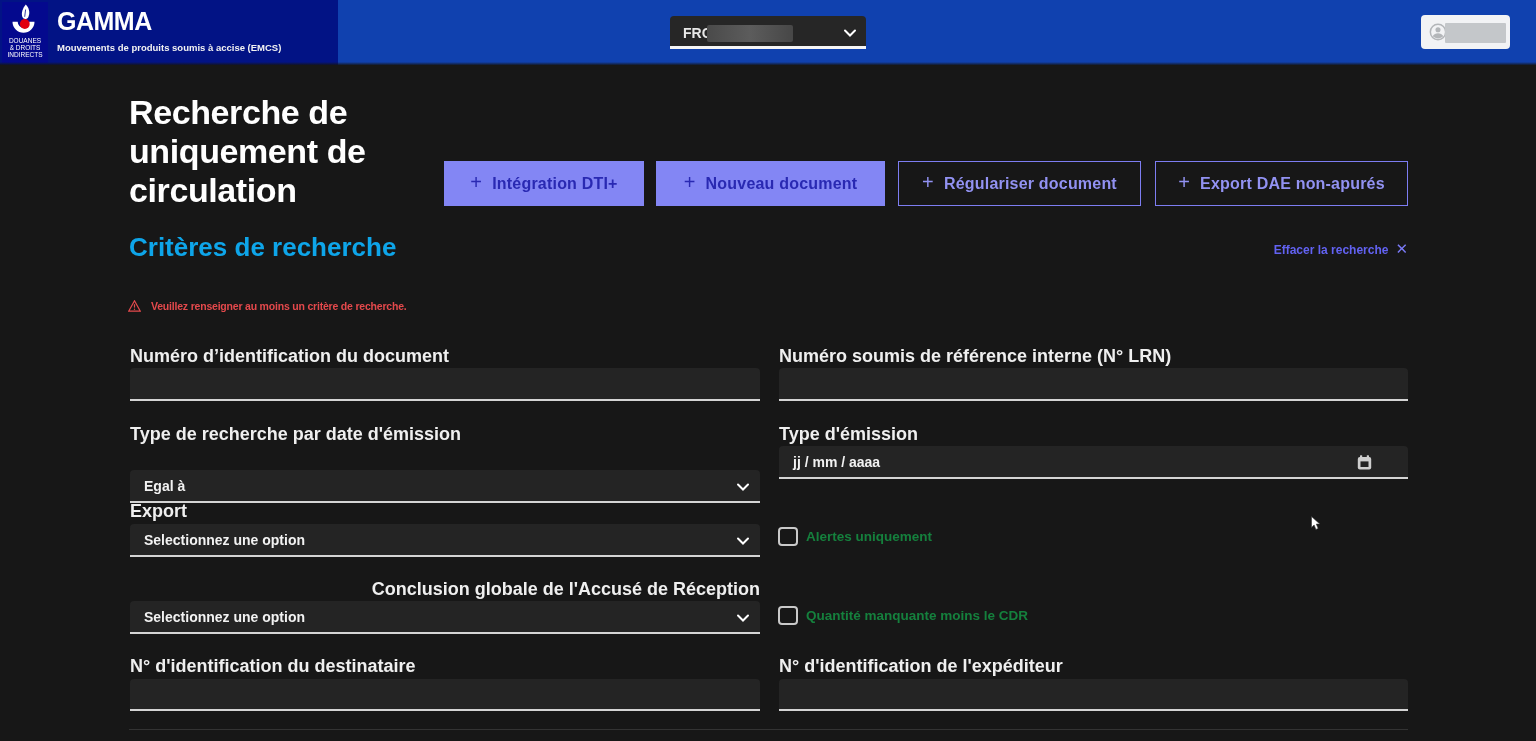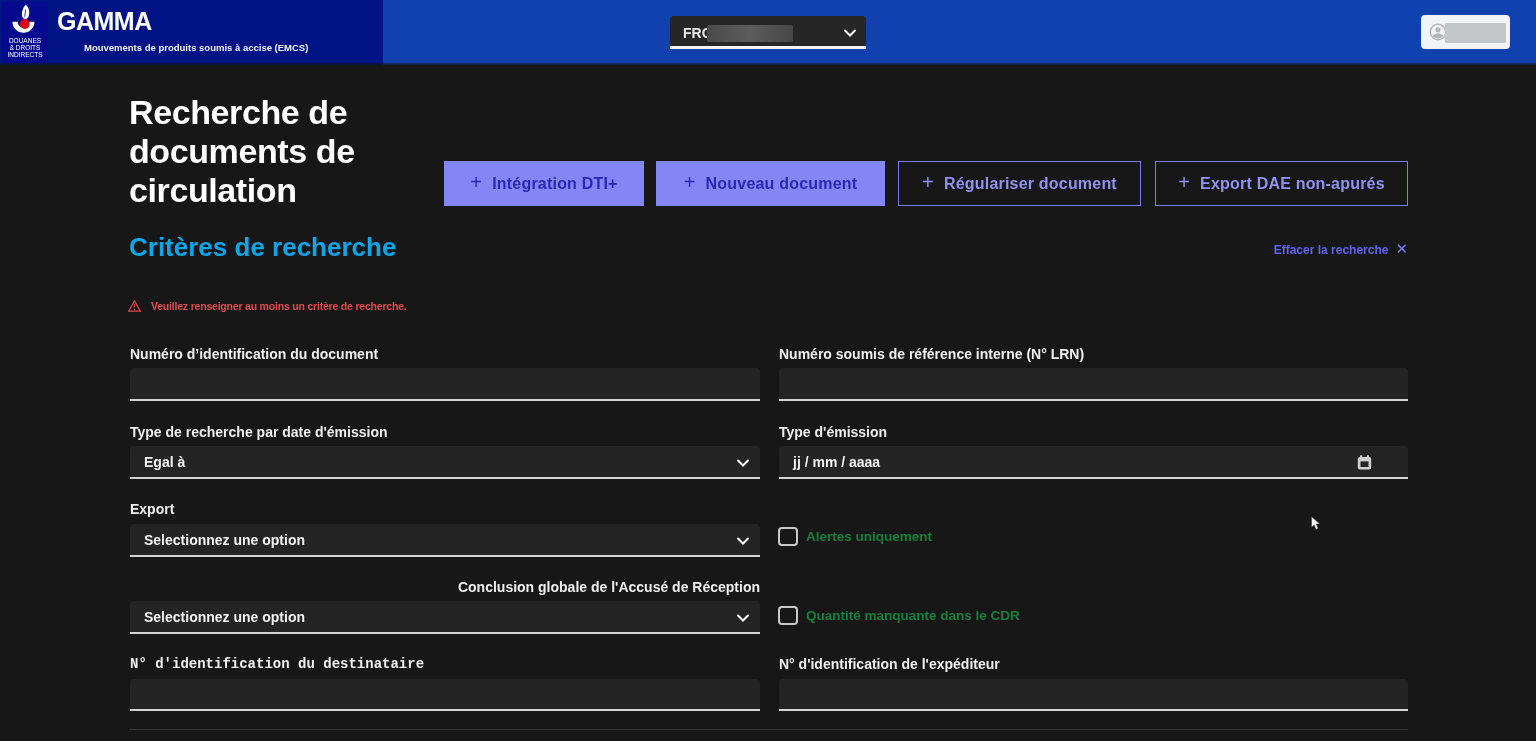--- a/index.html
+++ b/index.html
@@ -3,24 +3,24 @@
 <meta charset="utf-8">
 <title>GAMMA</title>
 <style>
   * { margin:0; padding:0; box-sizing:border-box; }
   html,body { width:1536px; height:741px; overflow:hidden; }
   body { font-family:"Liberation Sans", sans-serif; background:#171717; position:relative; }
   .abs { position:absolute; }
 
   
   #header { position:absolute; left:0; top:0; width:1536px; height:65px; background:#1041af; }
-  #header-left { position:absolute; left:0; top:0; width:383px; height:65px; background:#021385; }
+  #header-left { position:absolute; left:0; top:0; width:338px; height:65px; background:#021385; }
   #logo-tile { position:absolute; left:2px; top:2px; width:46px; height:61px; background:#04098e; }
   #gamma { position:absolute; left:57px; top:7px; color:#fff; font-size:25px; font-weight:700; letter-spacing:-0.5px; }
-  #subtitle { position:absolute; left:57px; top:42px; color:#f2f2f2; font-size:9.5px; font-weight:700;margin-left:27px; }
+  #subtitle { position:absolute; left:57px; top:42px; color:#f2f2f2; font-size:9.5px; font-weight:700; }
 
   #hdr-select { position:absolute; left:670px; top:16px; width:196px; height:33px; background:#262626; border-radius:4px 4px 0 0; border-bottom:3px solid #f5f5f5; }
   #hdr-select .txt { position:absolute; left:13px; top:9px; color:#e8e8e8; font-size:14px; font-weight:700; }
   #hdr-select .blur { position:absolute; left:37px; top:9px; width:86px; height:17px; background:linear-gradient(90deg,#4a4a4a,#5c5c5c,#474747); border-radius:2px; }
   #hdr-select svg { position:absolute; right:9px; top:10px; }
 
   #user-btn { position:absolute; left:1421px; top:15px; width:89px; height:34px; background:#f2f3f5; border-radius:4px; }
   #user-btn .blur { position:absolute; left:24px; top:8px; width:61px; height:20px; background:#c4c7ca; border-radius:1px; }
   #user-btn svg { position:absolute; left:6px; top:5px; }
 
@@ -38,21 +38,21 @@
   #btn1 { left:444px; width:200px; }
   #btn2 { left:656px; width:229px; }
   #btn3 { left:898px; width:243px; }
   #btn4 { left:1155px; width:253px; }
 
   
   #warn { position:absolute; left:128px; top:300px; color:#e4494c; font-size:10.5px; letter-spacing:-0.2px; font-weight:700; display:flex; align-items:flex-end; }
   #warn svg { margin-right:10px; }
 
   
-  .label { position:absolute; color:#efefef; font-size:14px; font-weight:700; }
+  .label { position:absolute; color:#efefef; font-size:18px; font-weight:700; }
   .field { position:absolute; background:#242424; border-radius:4px 4px 0 0; border-bottom:2px solid #d4d4d4; }
   .field .val { position:absolute; left:14px; top:8px; color:#f2f2f2; font-size:14px; font-weight:700; }
   .field svg.chev { position:absolute; right:10px; top:10px; }
   .lcol { left:130px; width:630px; }
   .rcol { left:779px; width:629px; }
 
   .checkbox { position:absolute; width:20px; height:19px; border:2px solid #c9c9c9; border-radius:4px; background:transparent; }
   .cblabel { position:absolute; color:#15803d; font-size:13.5px; font-weight:700; }
 
   #sep { position:absolute; left:129px; top:729px; width:1279px; height:1px; background:#333; }
@@ -87,21 +87,21 @@
   <div id="user-btn">
     <svg width="18" height="18" viewBox="0 0 24 24" style="left:8px; top:8px;">
       <circle cx="12" cy="12" r="10.2" fill="none" stroke="#b3b6b9" stroke-width="2"></circle>
       <circle cx="12" cy="9" r="3.4" fill="#b3b6b9"></circle>
       <path d="M4.9 17.8 A8.2 8.2 0 0 1 19.1 17.8 A10.2 10.2 0 0 1 4.9 17.8 Z" fill="#b3b6b9"></path>
     </svg>
     <span class="blur"></span>
   </div>
 </div>
 
-<div id="title">Recherche de documents de circulation</div>
+<div id="title">Recherche de uniquement de circulation</div>
 <div class="btn btn-fill" id="btn1"><span class="plus">+</span>Intégration DTI+</div>
 <div class="btn btn-fill" id="btn2"><span class="plus">+</span>Nouveau document</div>
 <div class="btn btn-line" id="btn3"><span class="plus">+</span>Régulariser document</div>
 <div class="btn btn-line" id="btn4"><span class="plus">+</span>Export DAE non-apurés</div>
 
 <div id="criteres">Critères de recherche</div>
 <div id="effacer">Effacer la recherche<span class="x">✕</span></div>
 
 <div id="warn">
   <svg width="13" height="12" viewBox="0 0 13 12">
@@ -111,21 +111,21 @@
     </svg>
   Veuillez renseigner au moins un critère de recherche.
 </div>
 
 <div class="label lcol" style="top:346px;">Numéro d’identification du document</div>
 <div class="field lcol" style="top:368px; height:33px;"></div>
 <div class="label rcol" style="top:346px;">Numéro soumis de référence interne (N° LRN)</div>
 <div class="field rcol" style="top:368px; height:33px;"></div>
 
 <div class="label lcol" style="top:424px;">Type de recherche par date d'émission</div>
-<div class="field lcol" style="top:446px; height:33px;text-align:center;">
+<div class="field lcol" style="top:470px; height:33px;text-align:center;">
   <span class="val">Egal à</span>
   <svg class="chev" width="14" height="14" viewBox="0 0 14 14">
       <path d="M2 4.5 L7 9.5 L12 4.5" stroke="#fff" stroke-width="2" fill="none" stroke-linecap="round"></path>
     </svg>
 </div>
 <div class="label rcol" style="top:424px;">Type d'émission</div>
 <div class="field rcol" style="top:446px; height:33px;">
   <span class="val">jj / mm / aaaa</span>
   <svg class="chev" width="15" height="15" viewBox="0 0 15 15" style="right:36px; top:9px;">
       <rect x="0.8" y="2" width="13.4" height="12.6" rx="2" fill="#cfcfcf"></rect>
@@ -146,23 +146,23 @@
 <div class="cblabel" style="left:806px; top:529px;">Alertes uniquement</div>
 
 <div class="label lcol" style="top:579px;text-align:right;">Conclusion globale de l'Accusé de Réception</div>
 <div class="field lcol" style="top:601px; height:33px;">
   <span class="val">Selectionnez une option</span>
   <svg class="chev" width="14" height="14" viewBox="0 0 14 14">
       <path d="M2 4.5 L7 9.5 L12 4.5" stroke="#fff" stroke-width="2" fill="none" stroke-linecap="round"></path>
     </svg>
 </div>
 <div class="checkbox" style="left:778px; top:606px;"></div>
-<div class="cblabel" style="left:806px; top:608px;">Quantité manquante dans le CDR</div>
+<div class="cblabel" style="left:806px; top:608px;">Quantité manquante moins le CDR</div>
 
-<div class="label lcol" style="top:656px;font-family:Liberation Mono, monospace;">N° d'identification du destinataire</div>
+<div class="label lcol" style="top:656px;">N° d'identification du destinataire</div>
 <div class="field lcol" style="top:679px; height:32px;"></div>
 <div class="label rcol" style="top:656px;">N° d'identification de l'expéditeur</div>
 <div class="field rcol" style="top:679px; height:32px;"></div>
 
 <div id="sep"></div>
 
 <svg class="abs" style="left:1311px; top:516px;" width="11" height="16" viewBox="0 0 11 16">
   <path d="M0.5 0.5 L0.5 11.4 L3.1 9 L4.9 13.4 L7.2 12.4 L5.3 8.1 L8.8 8 Z" fill="#fff" stroke="#333" stroke-width="0.6"></path>
 </svg>
 

